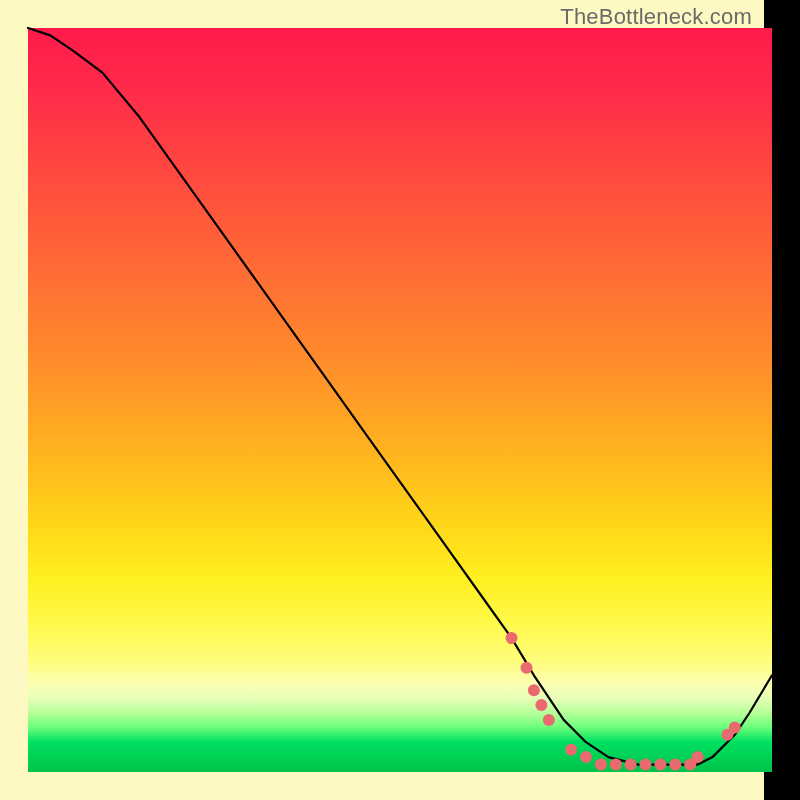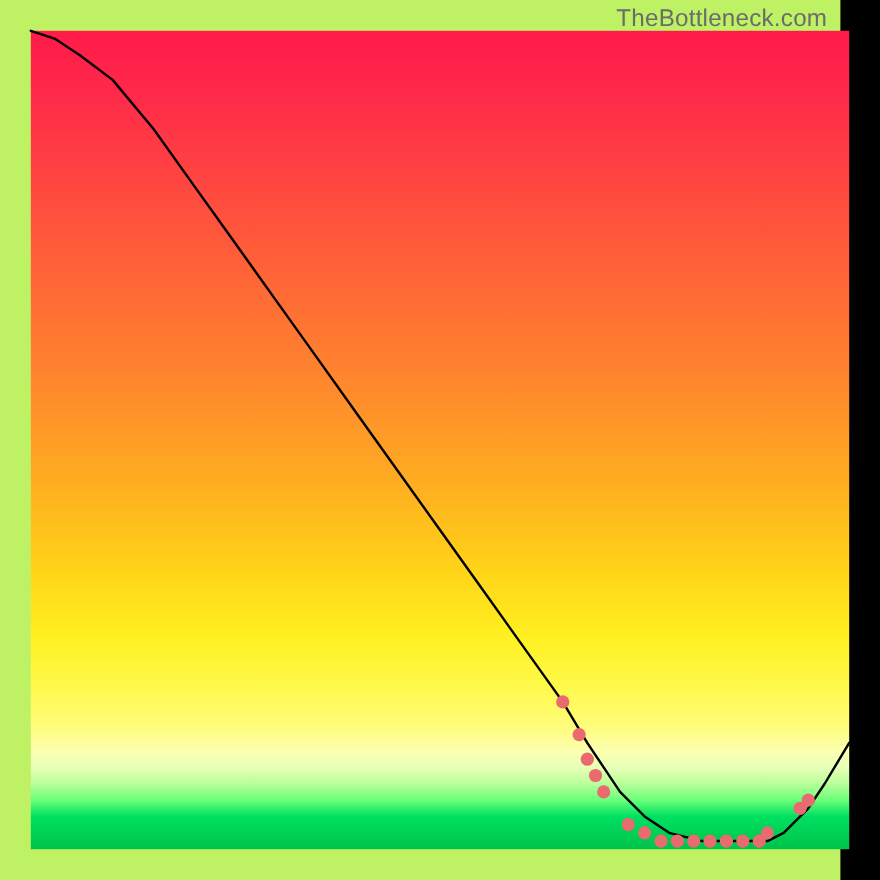--- a/index.html
+++ b/index.html
@@ -8,21 +8,21 @@
     width: 800px;
     height: 800px;
     background: #000;
     overflow: hidden;
     font-family: Arial, Helvetica, sans-serif;
   }
   .frame {
     position: relative;
     width: 764px;
     height: 800px;
-    background: #bef264;
+    background: #fef9c3;
   }
   .plot-area {
     position: absolute;
     left: 28px;
     top: 28px;
     width: 744px;
     height: 744px;
     
     background: linear-gradient(to bottom,
       #ff1a4a 0%,

